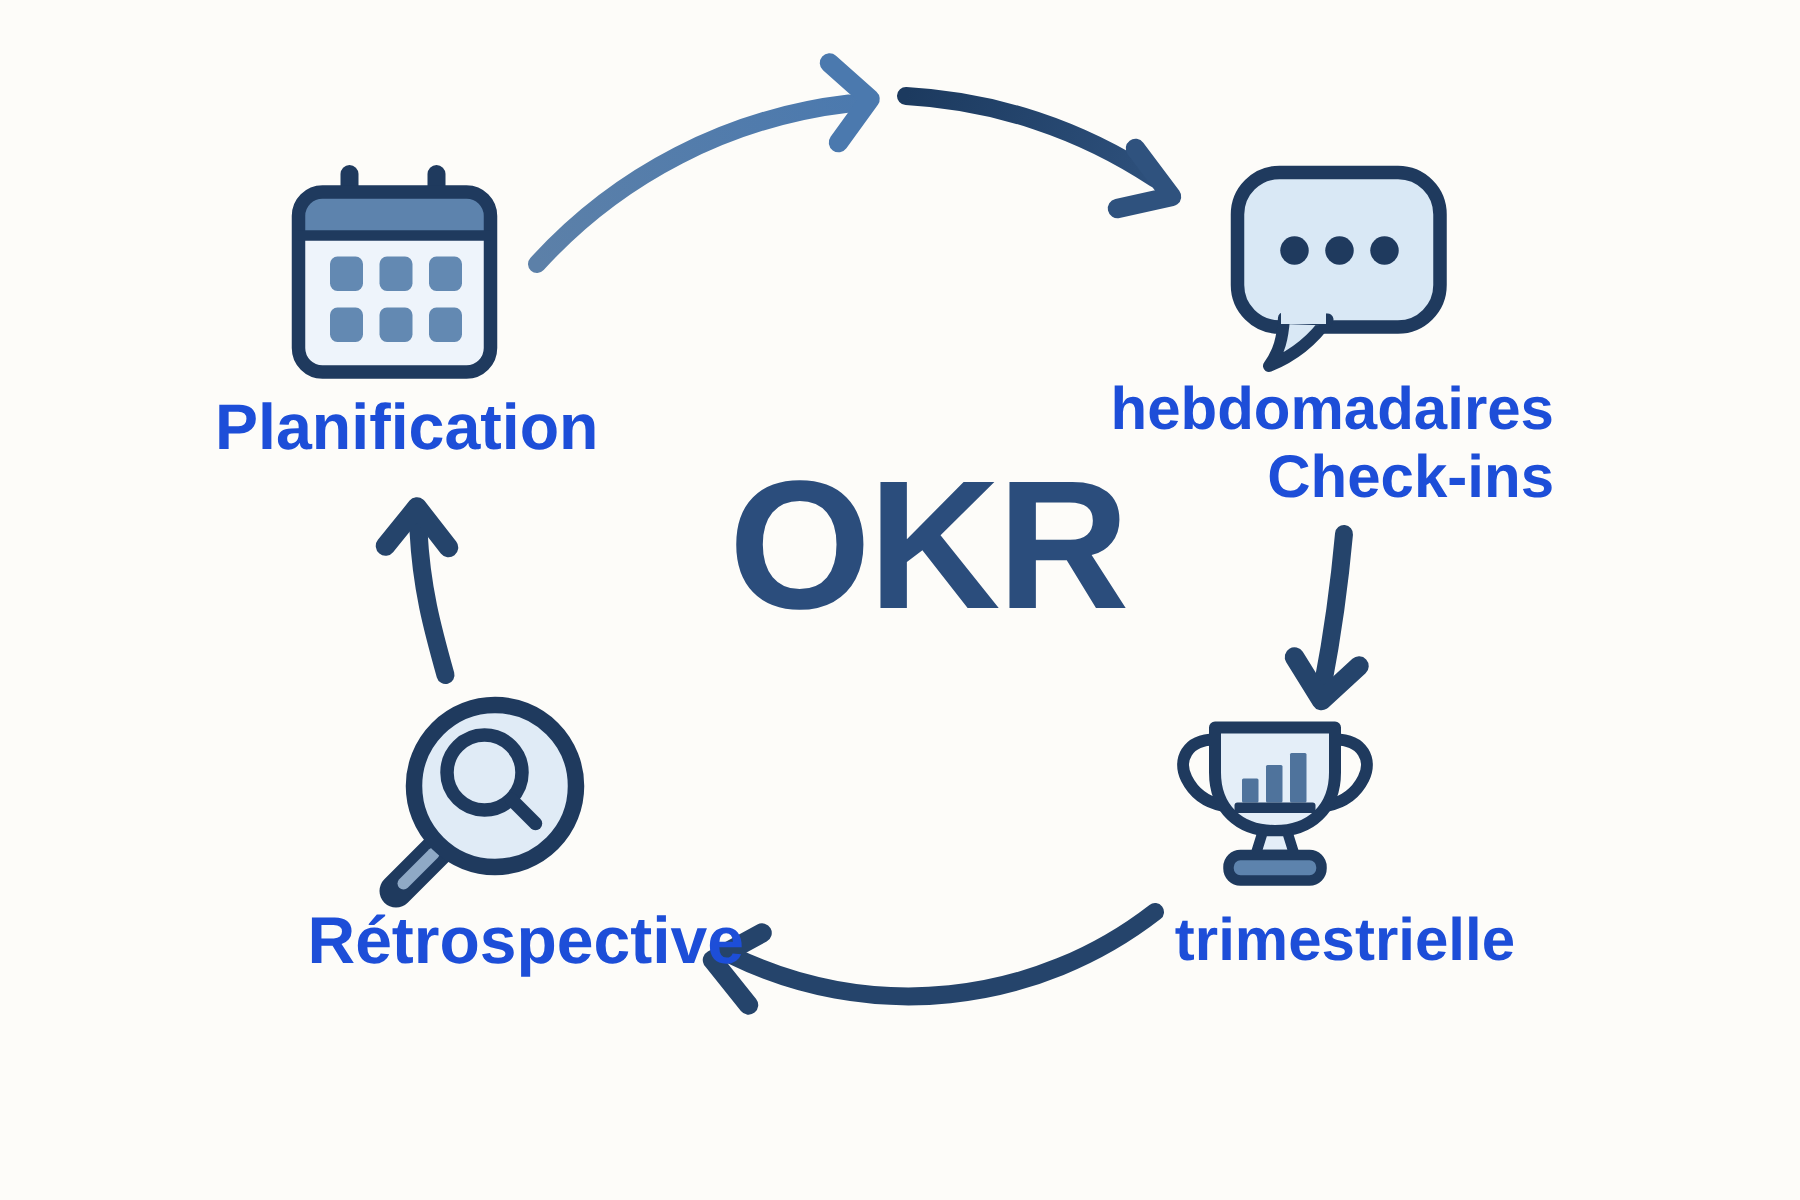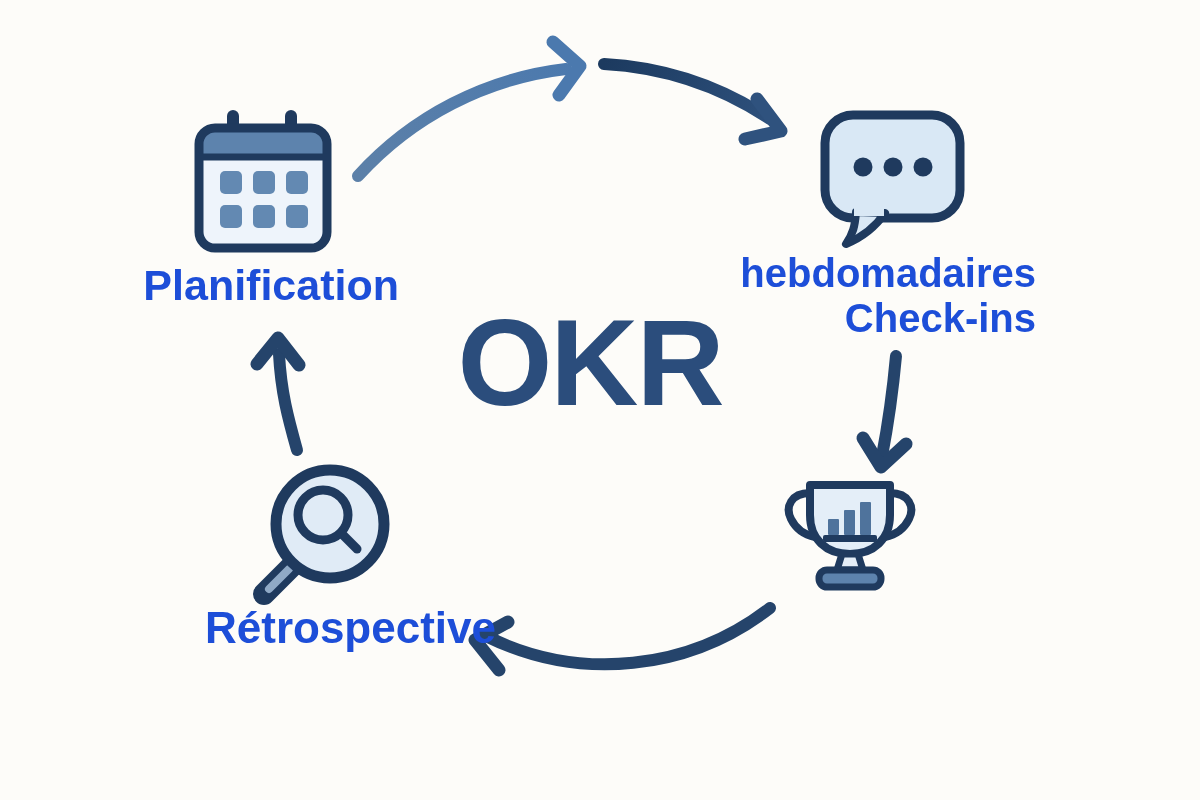--- a/index.html
+++ b/index.html
@@ -35,21 +35,21 @@
   .label-retrospective { left: 165px; top: 603px; width: 300px; font-size: 44px; margin-left: 31px; }
   .label-line { display: block; }
 
   .center-title {
     position: absolute;
     left: 429px; top: 293px; width: 322px;
     font-size: 122px;
     font-weight: 700;
     letter-spacing: -2px;
     color: #2b4d7c;
-    text-align: center;
+    text-align: right;
   }
 </style>
 </head>
 <body>
 
 <div class="canvas">
 
   <svg class="arrows-layer" viewBox="0 0 1200 800">
     <defs>
       <linearGradient id="gradLight" gradientUnits="userSpaceOnUse" x1="358" y1="176" x2="578" y2="66">
@@ -139,19 +139,20 @@
   </svg>
 
   <div class="label label-planification">Planification</div>
 
   <div class="label label-checkins">
     <span class="label-line">hebdomadaires</span>
     <span class="label-line">Check-ins</span>
   </div>
 
   <div class="label label-revue">
+    <span class="label-line">trimestrielle</span>
   </div>
 
   <div class="label label-retrospective">Rétrospective</div>
 
   <div class="center-title">OKR</div>
 
 </div>
 
 </body></html>

